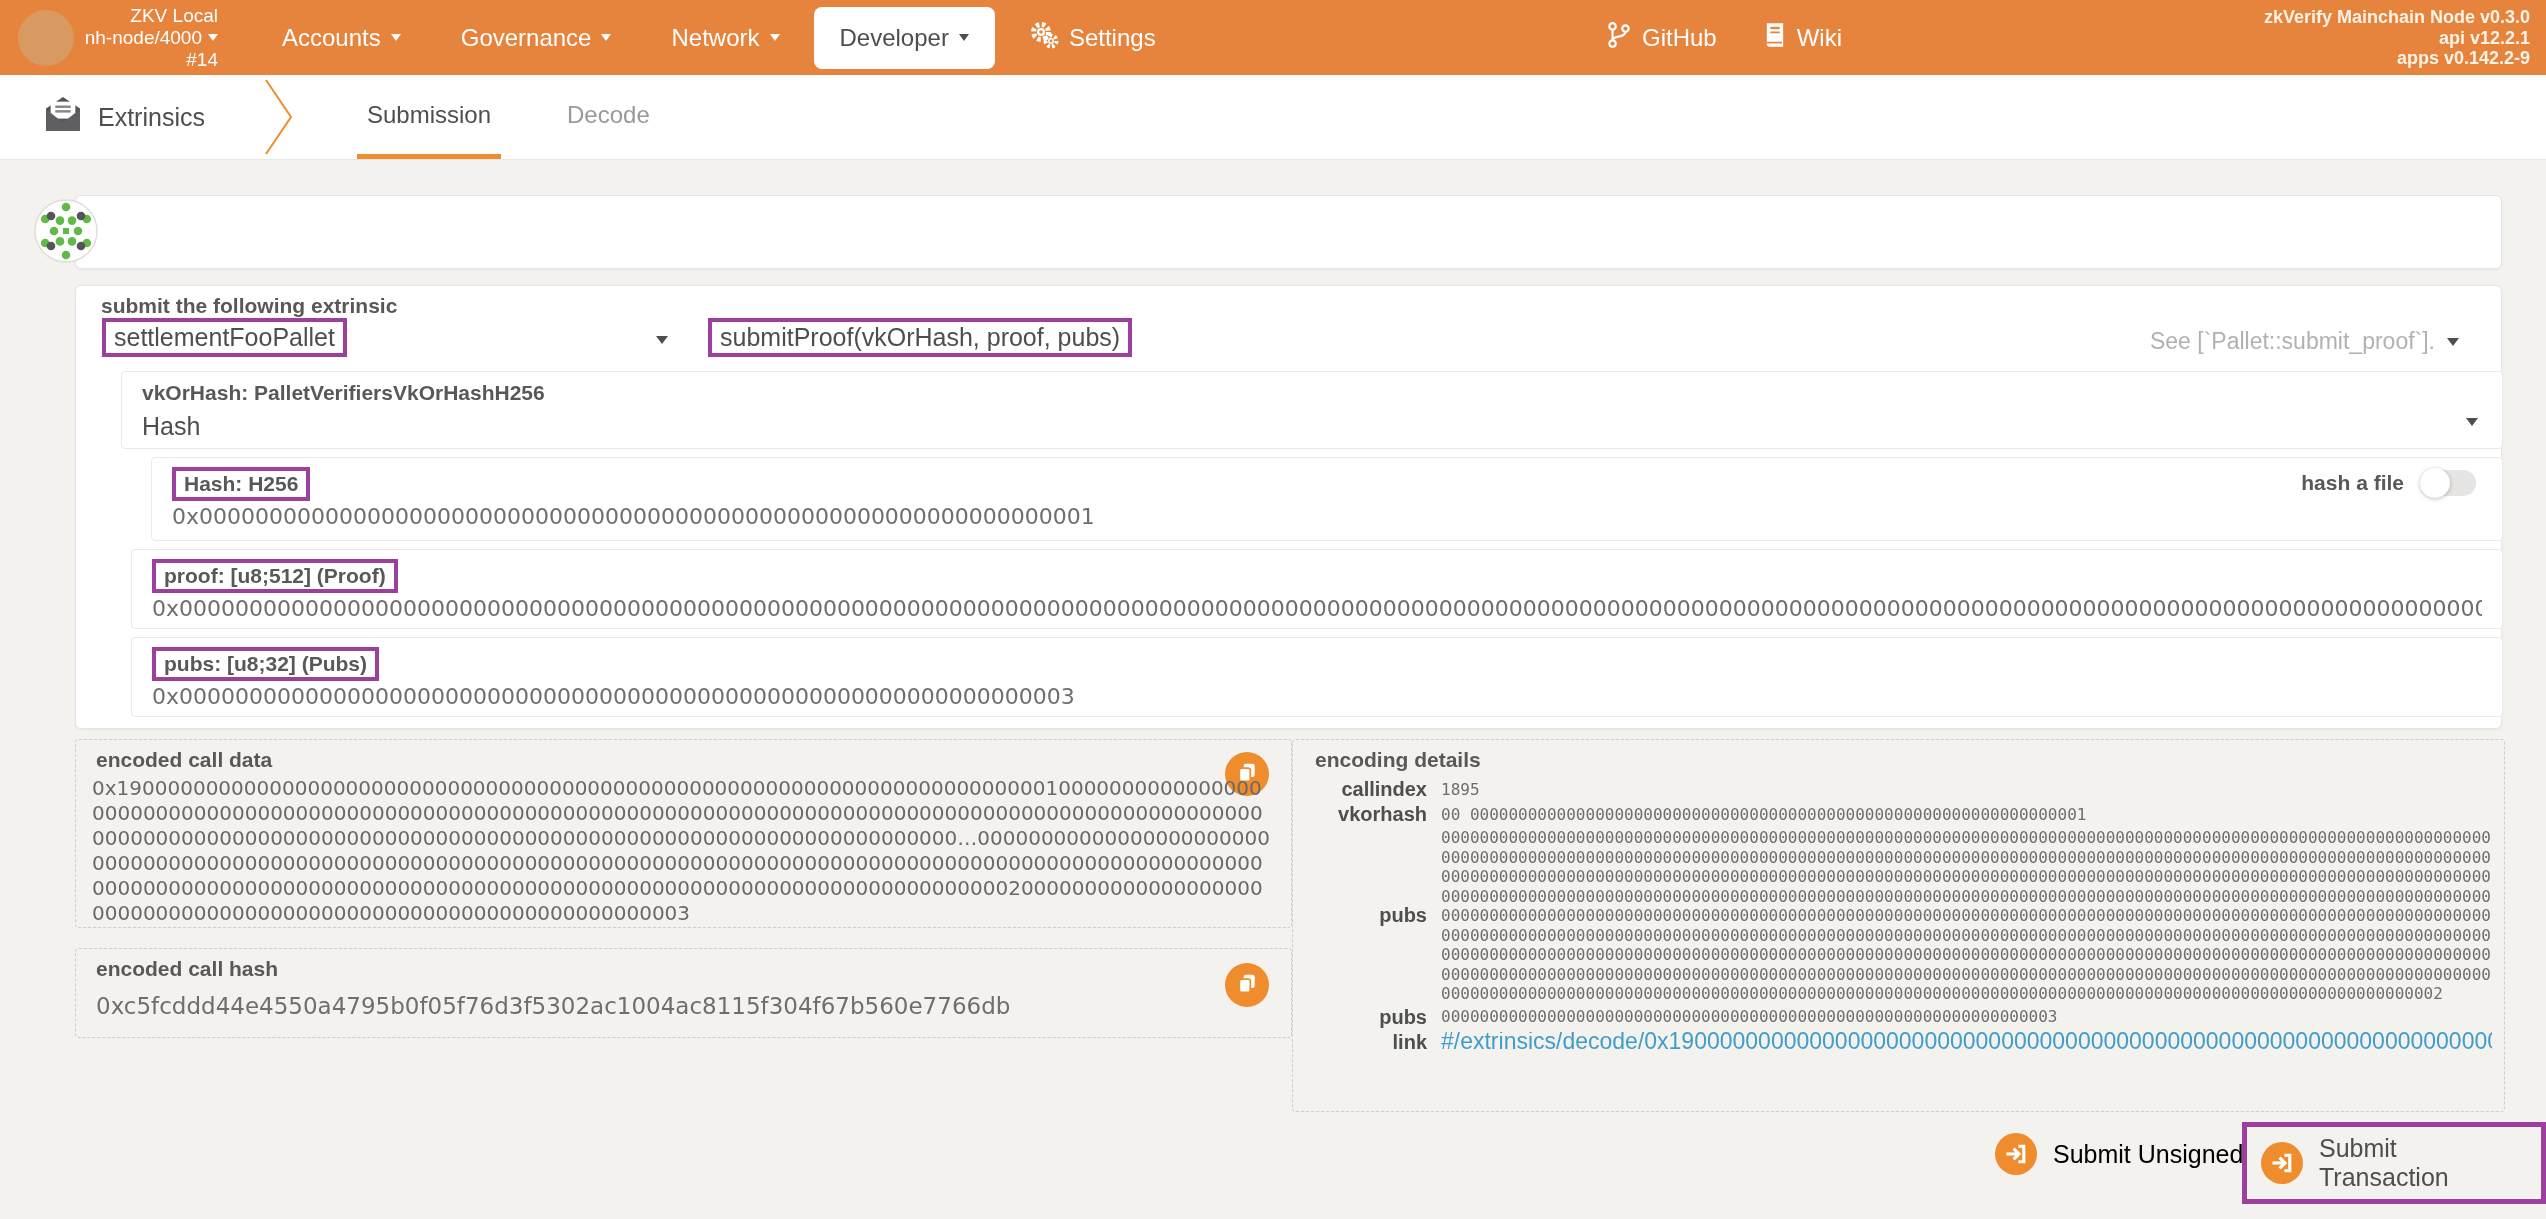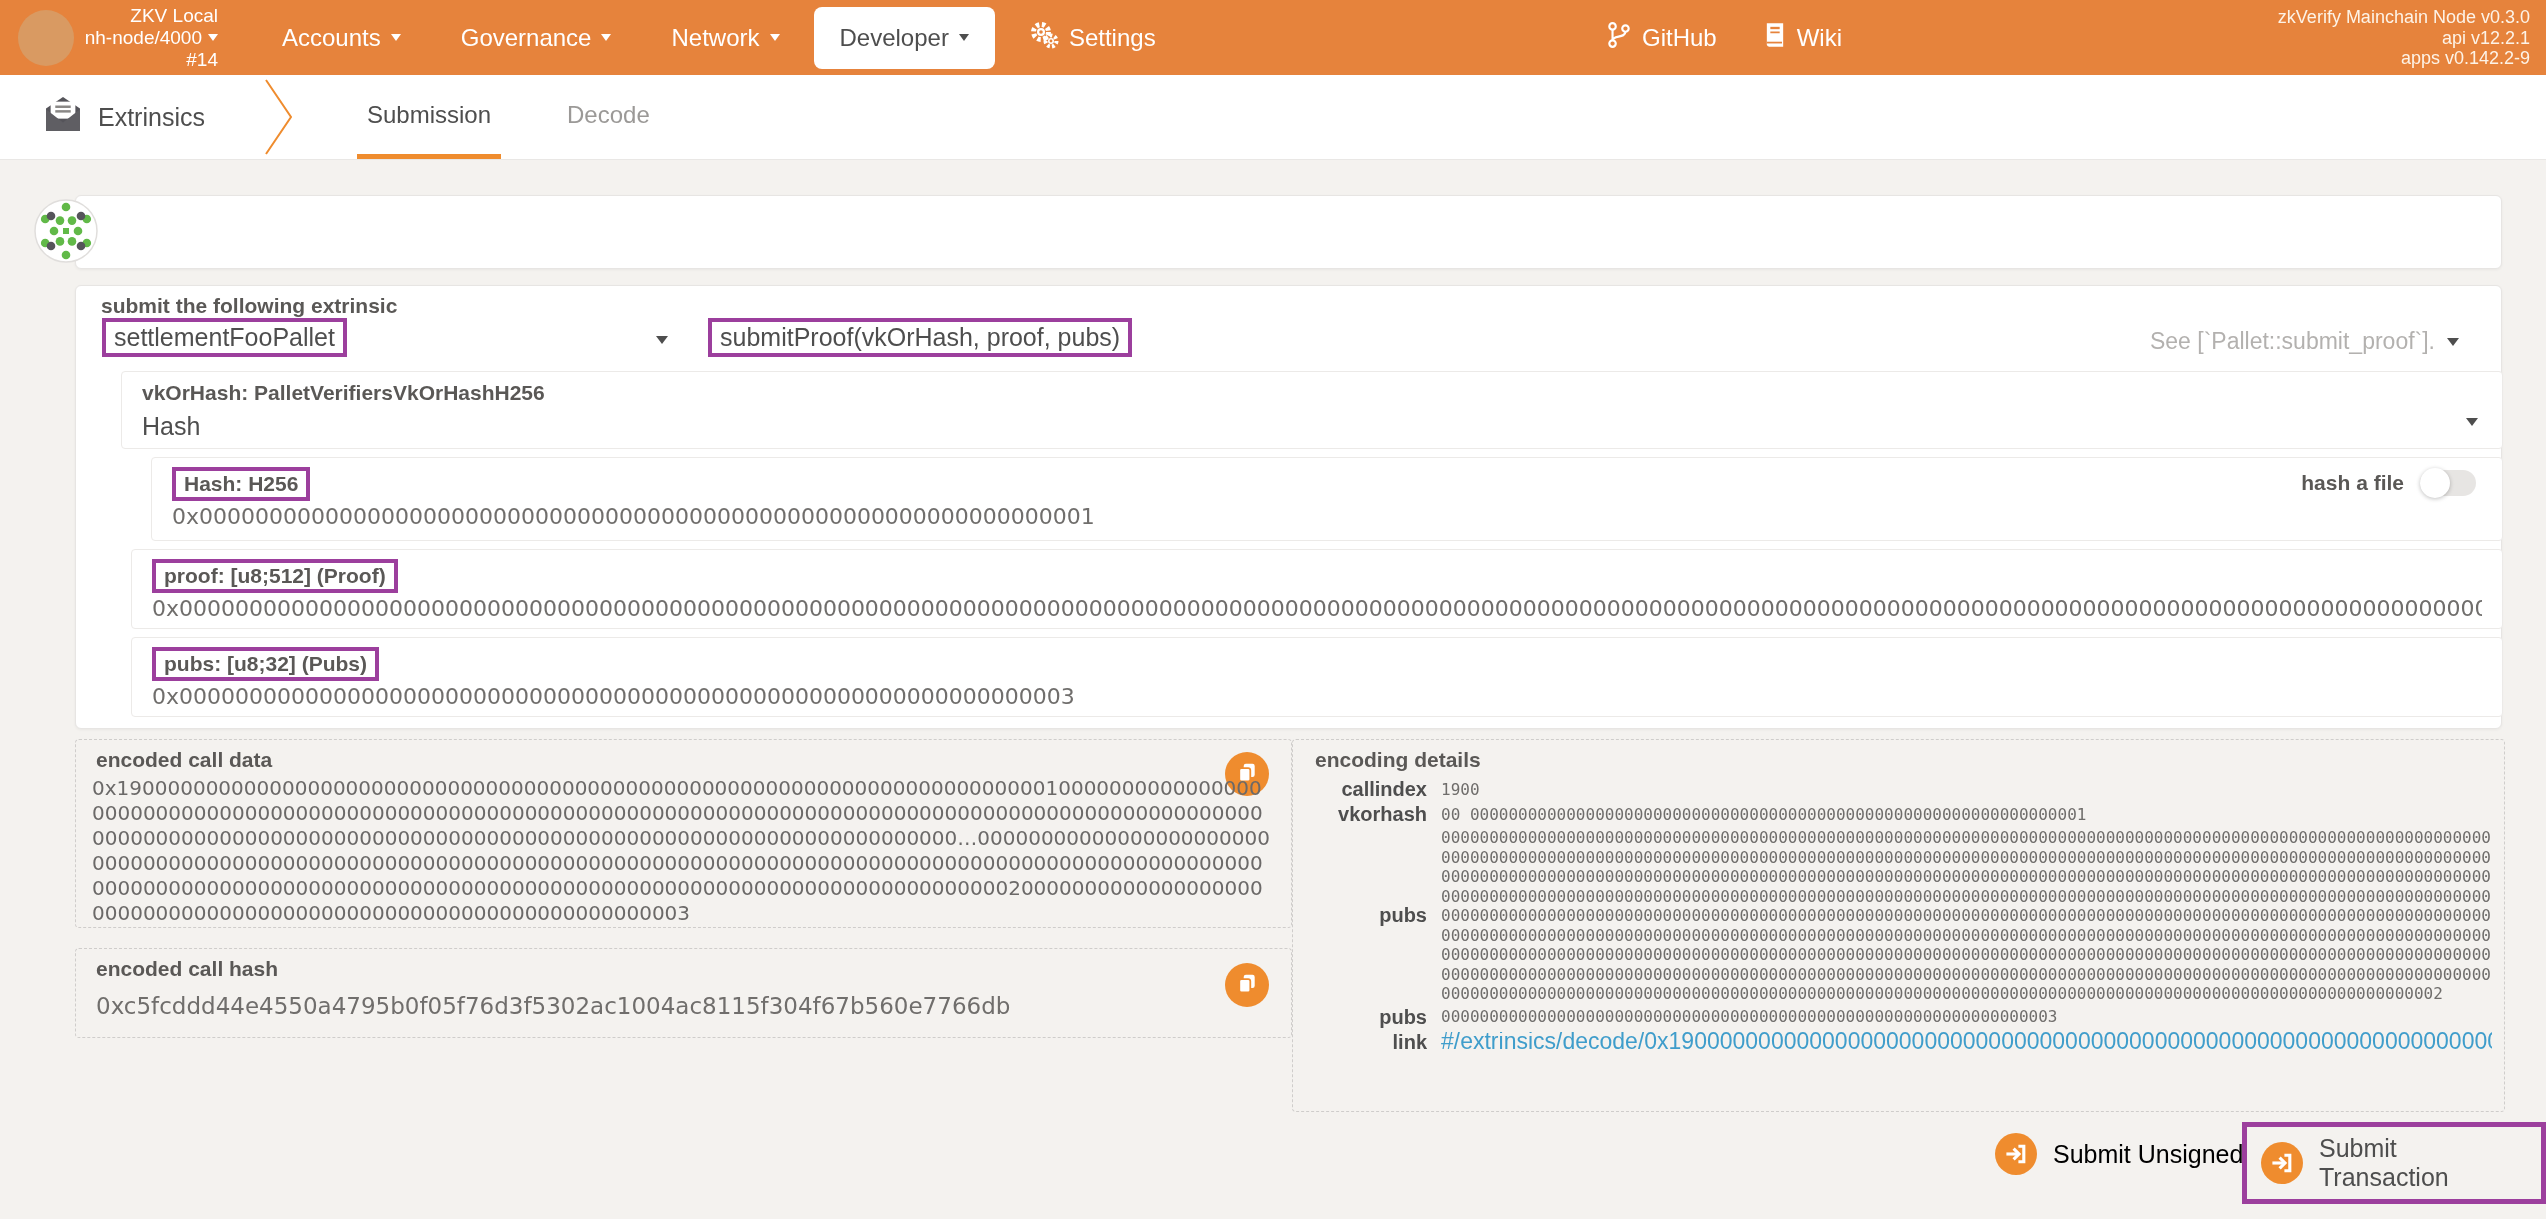--- a/index.html
+++ b/index.html
@@ -12,21 +12,21 @@
   .logo { width:56px; height:56px; border-radius:50%; background:#d99a62; flex:none; }
   .chain-info { text-align:right; font-size:19px; line-height:22px; width:138px; margin-left:6px; }
   .chain-info .row { display:flex; justify-content:flex-end; align-items:center; gap:6px; }
   .nav { display:flex; align-items:center; height:100%; margin-left:34px; font-size:24px; }
   .nav-item { display:flex; align-items:center; gap:10px; padding:0 30px; height:100%; cursor:pointer; }
   .nav-item.active { background:#fff; color:#4e4e4e; border-radius:8px; height:62px; margin:0 4px; padding:0 26px; }
   .caret { display:inline-block; width:0; height:0; border-left:6px solid transparent; border-right:6px solid transparent; border-top:8px solid currentColor; }
   .caret.sm { border-left-width:5px; border-right-width:5px; border-top-width:7px; }
   .ext-links { position:absolute; left:1606px; top:0; height:75px; display:flex; align-items:center; gap:46px; font-size:24px; }
   .ext-link { display:flex; align-items:center; gap:10px; cursor:pointer; }
-  .version { position:absolute; right:16px; top:7px; text-align:right; font-size:18px; line-height:20.5px; color:#fdf3e7; }
+  .version { position:absolute; right:16px; top:7px; text-align:right; font-size:18px; line-height:20.5px; color:#fdf3e7;font-weight:bold; }
 
   
   .tabbar { position:absolute; top:75px; left:0; width:100%; height:85px; background:#fff; border-bottom:1px solid #e9e7e5; display:flex; align-items:stretch; }
   .section-title { display:flex; align-items:center; gap:16px; margin-left:44px; font-size:25px; color:#4e4e4e; }
   .sep-chevron { margin-left:58px; align-self:center; }
   .tabs { display:flex; margin-left:62px; }
   .tab { display:flex; align-items:center; padding:0 10px; margin-right:56px; font-size:24px; color:#9b9997; border-bottom:5px solid transparent; cursor:pointer; }
   .tab.active { color:#4e4e4e; border-bottom-color:#ef8c2e; }
 
   
@@ -284,21 +284,21 @@
       </span>
     </div>
     <div class="hex" style="position:absolute; left:20px; top:44px; font-size:23px;">0xc5fcddd44e4550a4795b0f05f76d3f5302ac1004ac8115f304f67b560e7766db</div>
   </section>
 
   <section class="dashed-card" style="left:1292px; top:739px; width:1213px; height:373px;">
     <div class="lbl" style="position:absolute; left:22px; top:8px;">encoding details</div>
     <div class="enc-rows">
       <div class="erow">
         <div class="elabel">callindex</div>
-        <div class="eval">1900</div>
+        <div class="eval">1895</div>
       </div>
       <div class="erow">
         <div class="elabel">vkorhash</div>
         <div class="eval">00 0000000000000000000000000000000000000000000000000000000000000001</div>
       </div>
       <div class="erow">
         <div class="elabel">pubs</div>
         <div class="eval">0000000000000000000000000000000000000000000000000000000000000000000000000000000000000000000000000000000000000000000000000000000000000000000000000000000000000000000000000000000000000000000000000000000000000000000000000000000000000000000000000000000000000000000000000000000000000000000000000000000000000000000000000000000000000000000000000000000000000000000000000000000000000000000000000000000000000000000000000000000000000000000000000000000000000000000000000000000000000000000000000000000000000000000000000000000000000000000000000000000000000000000000000000000000000000000000000000000000000000000000000000000000000000000000000000000000000000000000000000000000000000000000000000000000000000000000000000000000000000000000000000000000000000000000000000000000000000000000000000000000000000000000000000000000000000000000000000000000000000000000000000000000000000000000000000000000000000000000000000000000000000000000000000000000000000000000000000000000000000000000000000000000000002</div>
       </div>
       <div class="erow">

